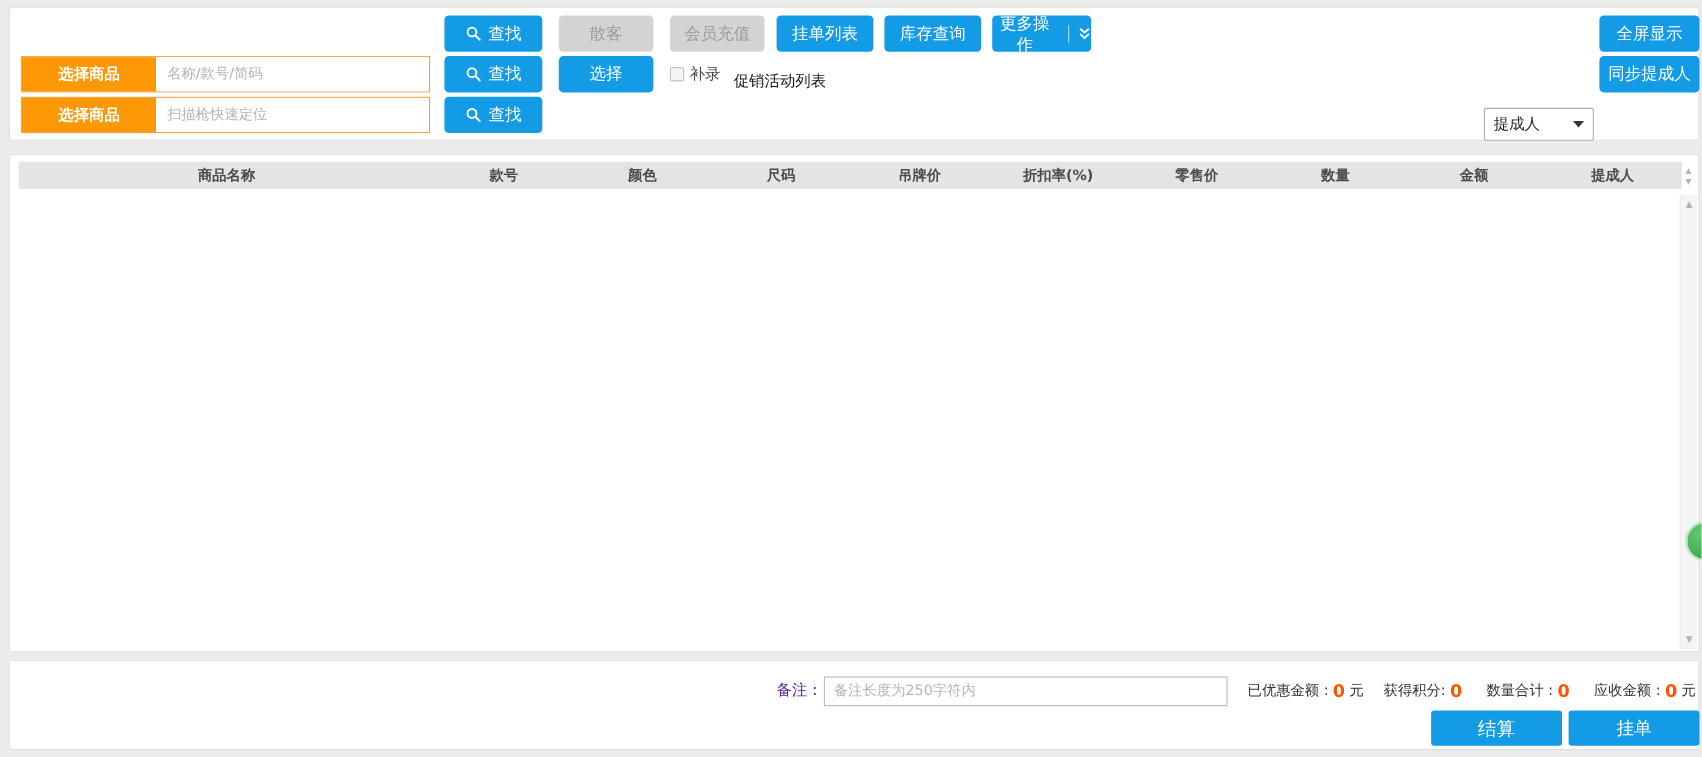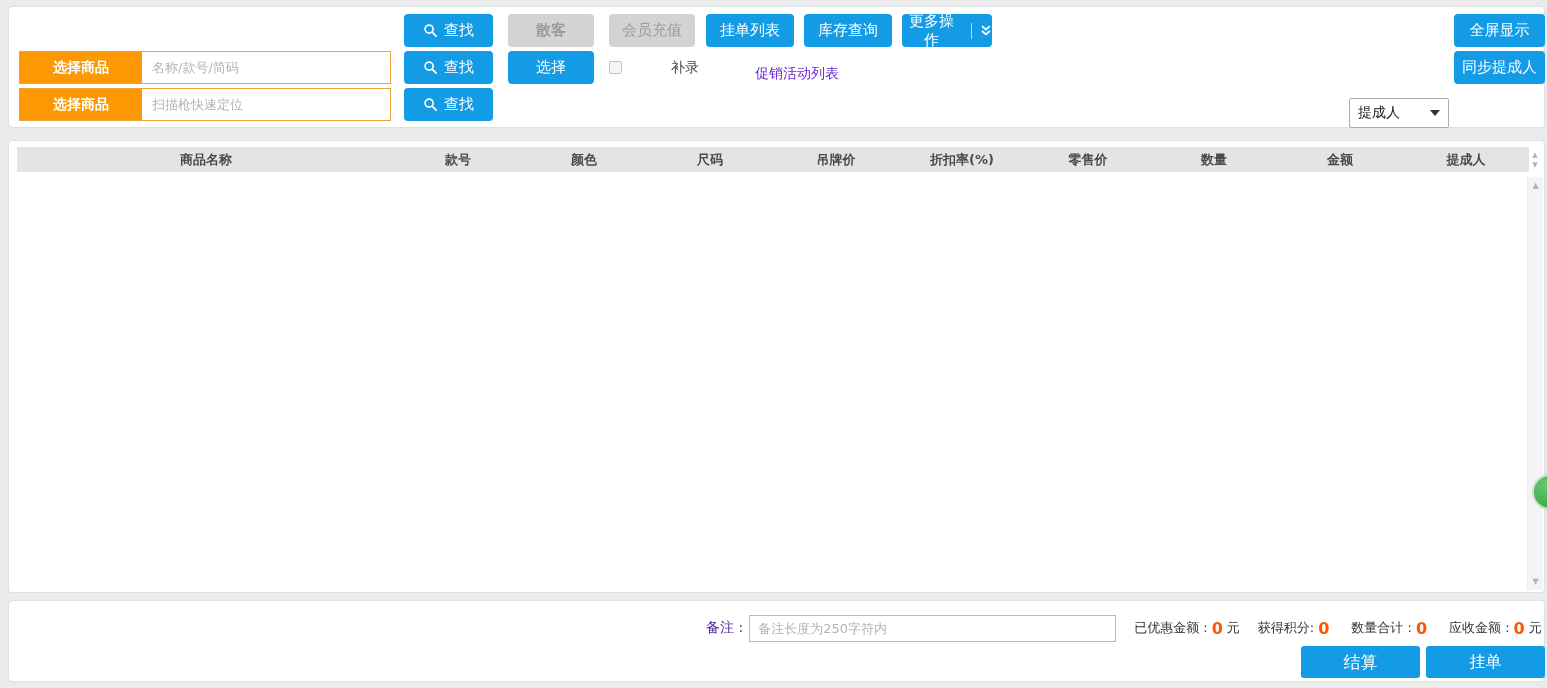--- a/index.html
+++ b/index.html
@@ -37,41 +37,41 @@
   .btn {
     position:absolute; height:33px; border:none; border-radius:4px;
     background:#149be6; color:#fff; font-size:15px; font-family:inherit;
     display:flex; align-items:center; justify-content:center; cursor:pointer;
     gap:6px;
   }
   .btn.gray { background:#d3d3d3; color:#9b9b9b; cursor:default; }
   .btn-find { left:395px; width:89px; }
   .sep { width:1px; height:16px; background:rgba(255,255,255,.65); margin:0 2px 0 4px; }
 
-  .row1 .btn-walkin   { left:499px; width:86px;font-weight:bold; }
+  .row1 .btn-walkin   { left:499px; width:86px; }
   .row1 .btn-recharge { left:600px; width:86px; }
   .row1 .btn-pending  { left:697px; width:88px; }
   .row1 .btn-stock    { left:795px; width:88px; }
   .row1 .btn-more     { left:893px; width:90px; }
   .btn-fullscreen     { left:1445px; width:91px; }
   .row2 .btn-select   { left:499px; width:86px; }
   .btn-sync           { left:1445px; width:91px; }
 
   .row { position:absolute; left:0; right:0; height:33px; }
   .row1 { top:7px; } .row2 { top:44px; } .row3 { top:81px; }
 
   .addrec {
     position:absolute; left:600px; top:0; height:33px;
-    display:flex; align-items:center; font-size:14px; color:#444;gap:44px;
+    display:flex; align-items:center; font-size:14px; color:#444;
   }
   .checkbox {
     width:13px; height:13px; border:1px solid #c3c3c3; background:#f4f4f4;
     border-radius:2px; margin-right:5px; cursor:pointer;
   }
-  .promo-link { color:#6d28d9; margin-left:12px; cursor:pointer; font-size:14px;margin-top:12px; }
+  .promo-link { color:#0f172a; margin-left:12px; cursor:pointer; font-size:14px;margin-top:12px; }
 
   .commission-select {
     position:absolute; left:1340px; top:47px; width:100px; height:30px;
     border:1px solid #adadad; border-radius:2px; background:#fff;
     display:flex; align-items:center; padding:0 8px; font-size:14px; color:#222;
     cursor:pointer;
   }
   .commission-select .caret {
     margin-left:auto; width:0; height:0; border-left:5px solid transparent;
     border-right:5px solid transparent; border-top:6px solid #333;

